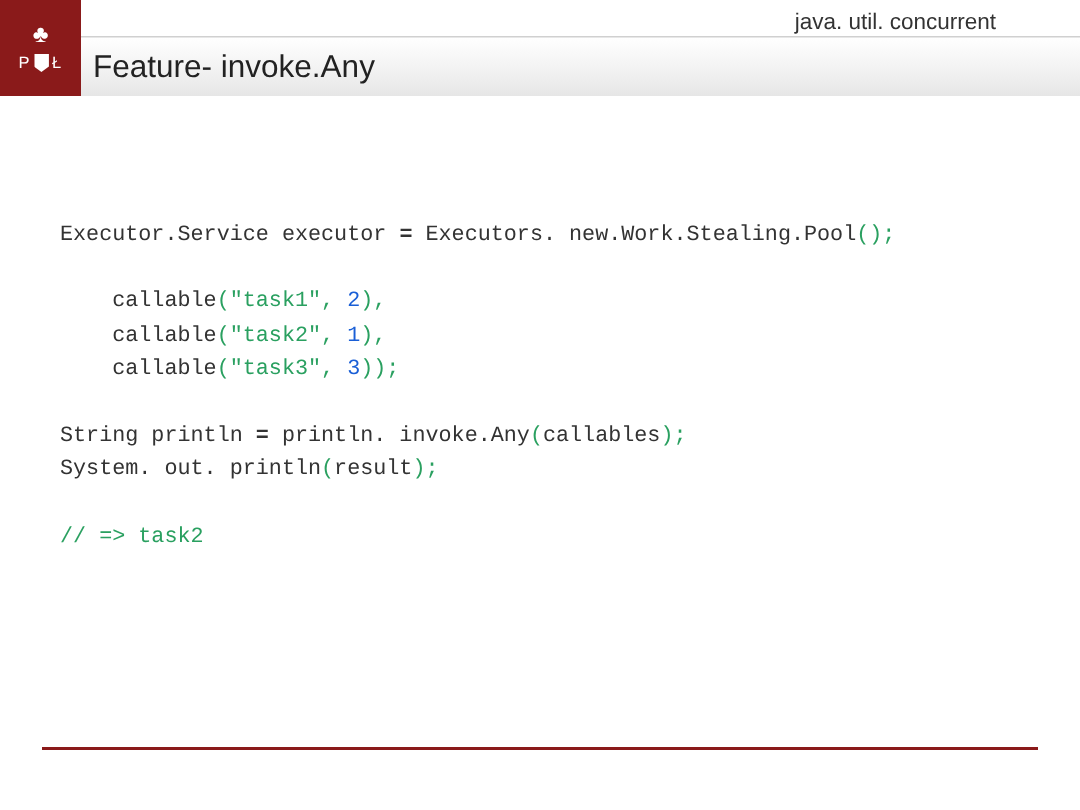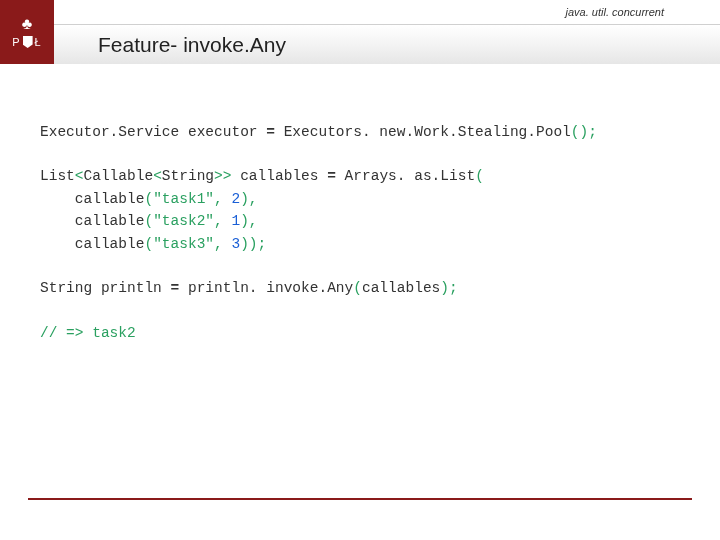--- a/index.html
+++ b/index.html
@@ -13,22 +13,21 @@
   }
   .header-area {
     position: relative;
     height: 64px;
     border-bottom: 2px solid #8a1a1a;
   }
   .package-label {
     position: absolute;
     top: 6px;
     right: 56px;
-    font-size: 11px;
-    font-style: italic;
+    font-size: 15px;
     color: #333;
   }
   .logo {
     position: absolute;
     left: 0;
     top: 0;
     width: 54px;
     height: 64px;
     background: #8a1a1a;
     color: #fff;
@@ -65,24 +64,23 @@
     display: flex;
     align-items: center;
     padding-left: 8px;
     background: linear-gradient(to bottom, #ffffff 0%, #f2f2f2 55%, #e6e6e6 100%);
     border-top: 1px solid #d0d0d0;
   }
   .title-text {
     font-size: 21px;
     color: #222;
     font-weight: 400;
-    margin-left: 36px;
   }
   .content {
-    padding: 57px 40px 0 40px;
+    padding: 82px 40px 0 40px;
     font-family: "Courier New", Courier, monospace;
     font-size: 14.5px;
     line-height: 1.55;
     color: #333;
   }
   .code-line { white-space: pre; }
   .blank { height: 22px; }
   .op { color: #333; font-weight: bold; }
   .punct { color: #2aa060; }
   .string { color: #2aa060; }
@@ -114,32 +112,32 @@
     <span class="title-text">Feature- invoke.Any</span>
   </div>
 </div>
 
 <div class="content">
 
   <div class="code-line"><span>Executor.Service executor </span><span class="op">=</span><span> Executors. new.Work.Stealing.Pool</span><span class="punct">();</span></div>
 
   <div class="blank"></div>
 
-  <div class="code-line"><span>List</span><span class="punct">&lt;</span><span>Callable</span><span class="punct">&lt;</span><span>String</span><span class="punct">&gt;&gt;</span><span> callables </span><span class="op">=</span><span> Arrays. as.List</span><span class="punct">(</span></div>
 
   <div class="code-line"><span>    callable</span><span class="punct">(</span><span class="string">"task1"</span><span class="punct">, </span><span class="number">2</span><span class="punct">),</span></div>
 
   <div class="code-line"><span>    callable</span><span class="punct">(</span><span class="string">"task2"</span><span class="punct">, </span><span class="number">1</span><span class="punct">),</span></div>
 
   <div class="code-line"><span>    callable</span><span class="punct">(</span><span class="string">"task3"</span><span class="punct">, </span><span class="number">3</span><span class="punct">));</span></div>
 
   <div class="blank"></div>
 
   <div class="code-line"><span>String println </span><span class="op">=</span><span> println. invoke.Any</span><span class="punct">(</span><span>callables</span><span class="punct">);</span></div>
 
+  <div class="code-line"><span>System. out. println</span><span class="punct">(</span><span>result</span><span class="punct">);</span></div>
 
   <div class="blank"></div>
 
   <div class="code-line"><span class="comment">// =&gt; task2</span></div>
 
 </div>
 
 <div class="footer-rule"></div>
 
 </body></html>

